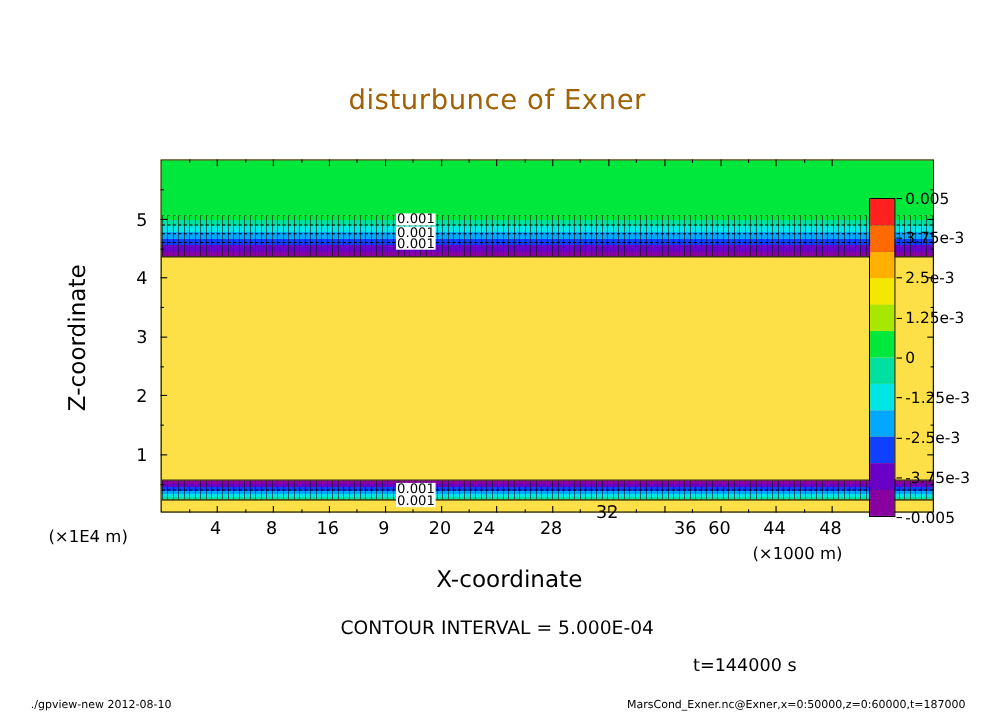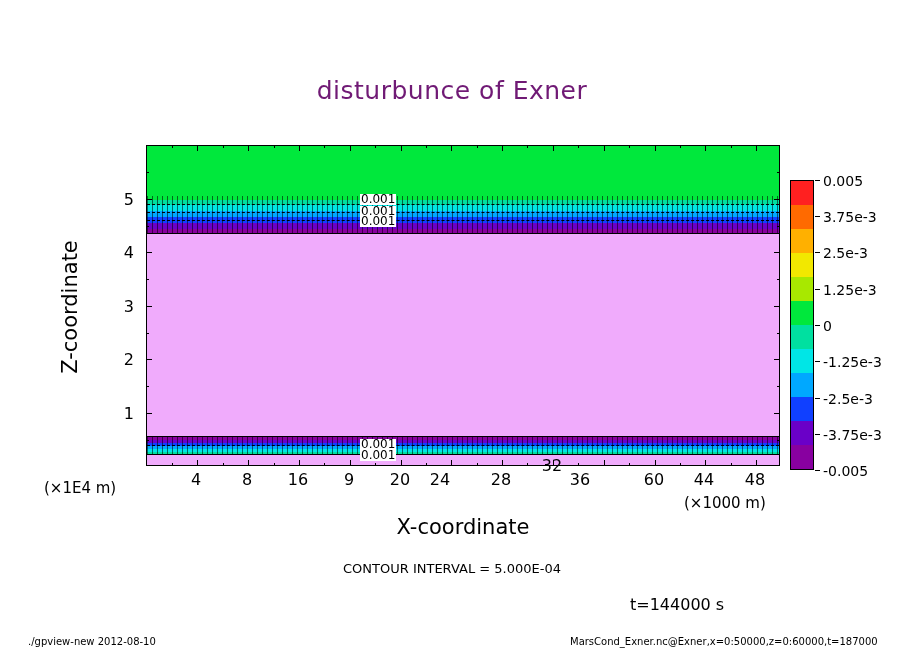--- a/index.html
+++ b/index.html
@@ -3,26 +3,26 @@
 <meta charset="utf-8">
 <style>
   html,body{margin:0;padding:0;}
   body{
     width:904px;height:654px;background:#ffffff;position:relative;overflow:hidden;
     font-family:"DejaVu Sans", sans-serif;
   }
   .abs{position:absolute;}
   #title{
     left:0;top:76px;width:904px;text-align:center;
-    font-size:25px;color:#701a75;letter-spacing:0.5px;
+    font-size:25px;color:#a16207;letter-spacing:0.5px;
   }
   
   #plot-frame{
-    left:146px;top:145px;width:634px;height:321px;
-    border:1px solid #000;box-sizing:border-box;background:#f0abfc;
+    left:146px;top:145px;width:703px;height:321px;
+    border:1px solid #000;box-sizing:border-box;background:#fde047;
   }
   
   #band-green{
     position:absolute;left:0;top:0;width:100%;height:50px;
     background:#00e83c;
   }
   #band-green-line{
     position:absolute;left:0;top:50px;width:100%;height:0;
     border-top:1px dashed #000;
   }
@@ -94,21 +94,21 @@
   
   #colorbar{
     left:790px;top:180px;width:24px;height:290px;border:1px solid #000;
     box-sizing:border-box;display:flex;flex-direction:column;
   }
   #colorbar div{flex:1 1 0;}
   .cbtick{position:absolute;left:24px;width:5px;height:1px;background:#000;}
   .cblab{position:absolute;left:32px;font-size:14px;color:#000;white-space:nowrap;}
 
   #contour-interval{
-    left:0;top:561px;width:904px;text-align:center;font-size:13px;color:#000;
+    left:0;top:561px;width:904px;text-align:center;font-size:17px;color:#000;
   }
   #time-label{left:630px;top:595px;font-size:16px;color:#000;}
   #footer-left{left:28px;top:636px;font-size:10px;color:#000;}
   #footer-right{left:570px;top:636px;font-size:10px;color:#000;}
 </style>
 </head>
 <body>
 
 <div class="abs" id="title">disturbunce of Exner</div>
 
@@ -212,21 +212,21 @@
 </div>
 
 <div class="abs xlab" style="left:196px;top:470px;">4</div>
 <div class="abs xlab" style="left:247px;top:470px;">8</div>
 <div class="abs xlab" style="left:298px;top:470px;">16</div>
 <div class="abs xlab" style="left:349px;top:470px;">9</div>
 <div class="abs xlab" style="left:400px;top:470px;">20</div>
 <div class="abs xlab" style="left:440px;top:470px;">24</div>
 <div class="abs xlab" style="left:501px;top:470px;">28</div>
 <div class="abs xlab" style="left:552px;top:456px;">32</div>
-<div class="abs xlab" style="left:580px;top:470px;">36</div>
+<div class="abs xlab" style="left:623px;top:470px;">36</div>
 <div class="abs xlab" style="left:654px;top:470px;">60</div>
 <div class="abs xlab" style="left:704px;top:470px;">44</div>
 <div class="abs xlab" style="left:755px;top:470px;">48</div>
 
 <div class="abs ylab" style="left:104px;top:404px;">1</div>
 <div class="abs ylab" style="left:104px;top:350px;">2</div>
 <div class="abs ylab" style="left:104px;top:297px;">3</div>
 <div class="abs ylab" style="left:104px;top:243px;">4</div>
 <div class="abs ylab" style="left:104px;top:190px;">5</div>
 

